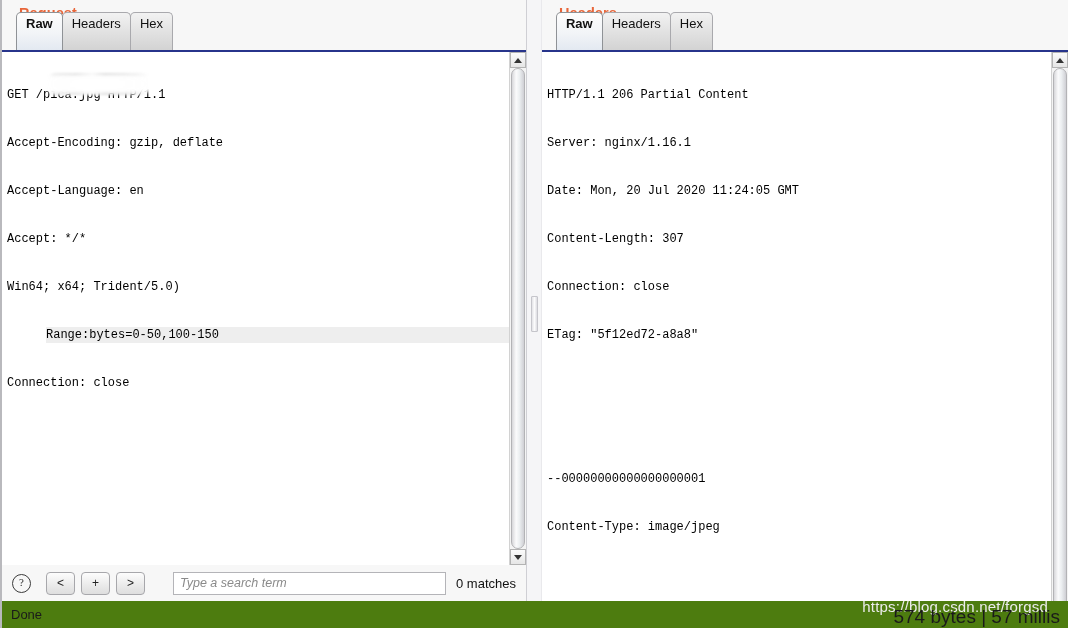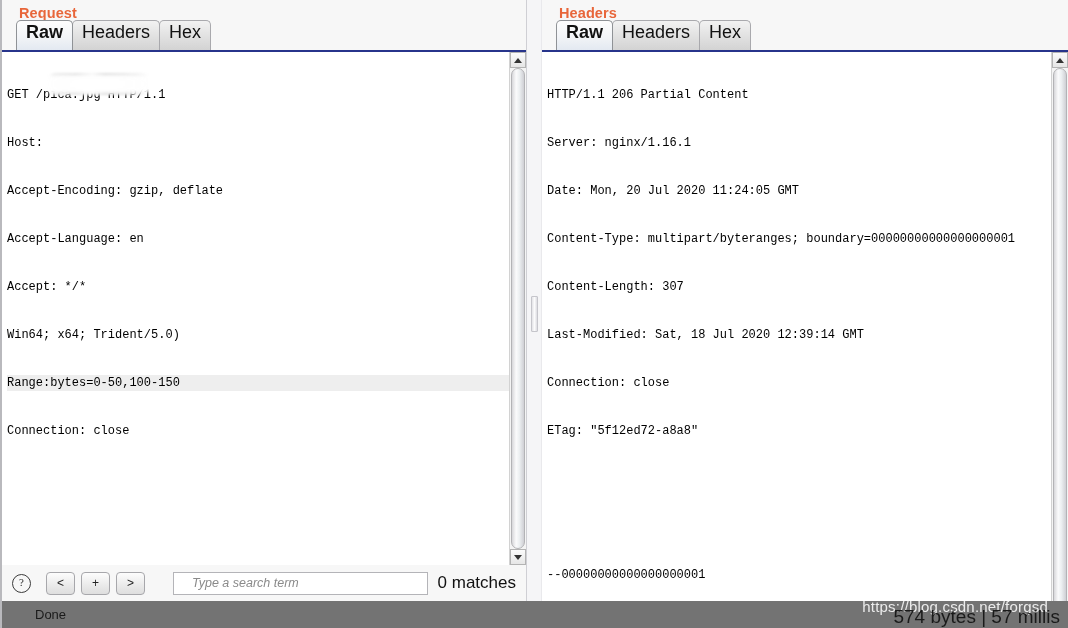--- a/index.html
+++ b/index.html
@@ -75,32 +75,32 @@
 
   
   .tabs {
     display: flex;
     align-items: flex-end;
     padding-left: 14px;
     height: 23px;
     position: relative;
   }
   .tab {
-    font-size: 18px;
+    font-size: 13px;
     line-height: 14px;
     padding: 4px 9px 4px 9px;
     border: 1px solid #a9a9ad;
     border-bottom: none;
     border-radius: 5px 5px 0 0;
     margin-right: -1px;
     background: linear-gradient(to bottom,#f2f2f2 0%,#e2e2e2 50%,#d3d3d3 100%);
     color: #111;
     position: relative;
     box-sizing: border-box;
-    height: 30px;
+    height: 38px;
   }
   .tab.active {
     background: linear-gradient(to bottom,#fdfdfd 0%,#f2f4f7 55%,#e3e9f1 100%);
     z-index: 3;
     font-weight: 600;
     border-color: #8f9296;
   }
 
   
   .viewer-wrap {
@@ -119,21 +119,21 @@
     font-family: "Liberation Mono", "DejaVu Sans Mono", monospace;
     font-size: 12px;
     line-height: 16px;
     white-space: pre;
     overflow: hidden;
     padding: 3px 0 0 5px;
     box-sizing: border-box;
     position: relative;
   }
   .line { height: 16px; }
-  .line.hl { background: #eeeeee; }
+  .line.hl { background: #eeeeee; margin-left: 39px; }
 
   
   .redact {
     position: absolute;
     left: 44px;
     top: 21px;
     width: 105px;
     height: 22px;
     background:
       radial-gradient(ellipse at 22% 50%, rgba(255,255,255,.97) 0 45%, rgba(255,255,255,.0) 72%),
@@ -213,45 +213,44 @@
     display: flex; align-items: center; justify-content: center;
     box-sizing: border-box;
   }
   .search-input {
     flex: 1;
     height: 23px;
     border: 1px solid #b4b4b8;
     background: #fff;
     margin-left: 22px;
     margin-right: 10px;
-    padding: 0 18px;
+    padding: 0 6px;
     box-sizing: border-box;
     font-size: 12.5px;
     font-family: "Liberation Sans", sans-serif;
     font-style: italic;
     color: #c2410c;
     outline: none;
   }
   .search-input::placeholder { color:#8a8a8a; font-style: italic; }
   .matches {
-    font-size: 17px;
+    font-size: 13px;
     color: #111;
     white-space: nowrap;
     padding-right: 4px;
   }
 
   
   .statusbar {
     height: 27px;
     position: relative;
-    background: #737373;
+    background: #4d7c0f;
     border-top: 0;
     display: flex;
     align-items: center;
-    padding-left: 24px;
   }
   .status-left {
     font-size: 13px;
     color: #1a1a1a;
     padding-left: 11px;
   }
   .status-right {
     position: absolute;
     right: 8px;
     top: 5px;
@@ -285,21 +284,20 @@
 
         <div class="tabs">
           <div class="tab active">Raw</div>
           <div class="tab">Headers</div>
           <div class="tab">Hex</div>
         </div>
 
         <div class="viewer-wrap">
           <div class="viewer">
             <div class="line">GET /pica.jpg HTTP/1.1</div>
-            <div class="line">Host: </div>
             <div class="line">Accept-Encoding: gzip, deflate</div>
             <div class="line">Accept-Language: en</div>
             <div class="line">Accept: */*</div>
             <div class="line">Win64; x64; Trident/5.0)</div>
             <div class="line hl">Range:bytes=0-50,100-150</div>
             <div class="line">Connection: close</div>
             <div class="redact"></div>
           </div>
 
           <div class="vscroll">
@@ -338,23 +336,21 @@
           <div class="tab active">Raw</div>
           <div class="tab">Headers</div>
           <div class="tab">Hex</div>
         </div>
 
         <div class="viewer-wrap">
           <div class="viewer">
             <div class="line">HTTP/1.1 206 Partial Content</div>
             <div class="line">Server: nginx/1.16.1</div>
             <div class="line">Date: Mon, 20 Jul 2020 11:24:05 GMT</div>
-            <div class="line">Content-Type: multipart/byteranges; boundary=00000000000000000001</div>
             <div class="line">Content-Length: 307</div>
-            <div class="line">Last-Modified: Sat, 18 Jul 2020 12:39:14 GMT</div>
             <div class="line">Connection: close</div>
             <div class="line">ETag: "5f12ed72-a8a8"</div>
             <div class="line"></div>
             <div class="line"></div>
             <div class="line">--00000000000000000001</div>
             <div class="line">Content-Type: image/jpeg</div>
             
             
             
             

